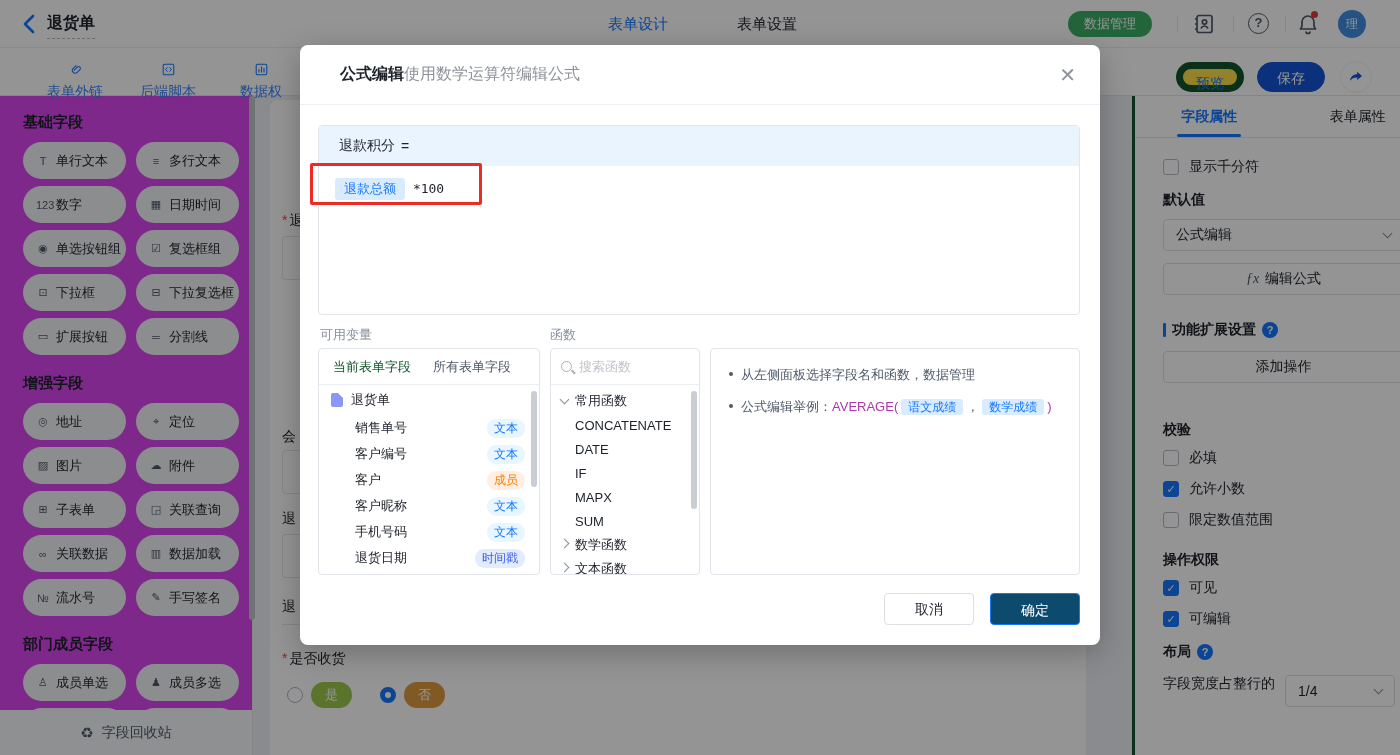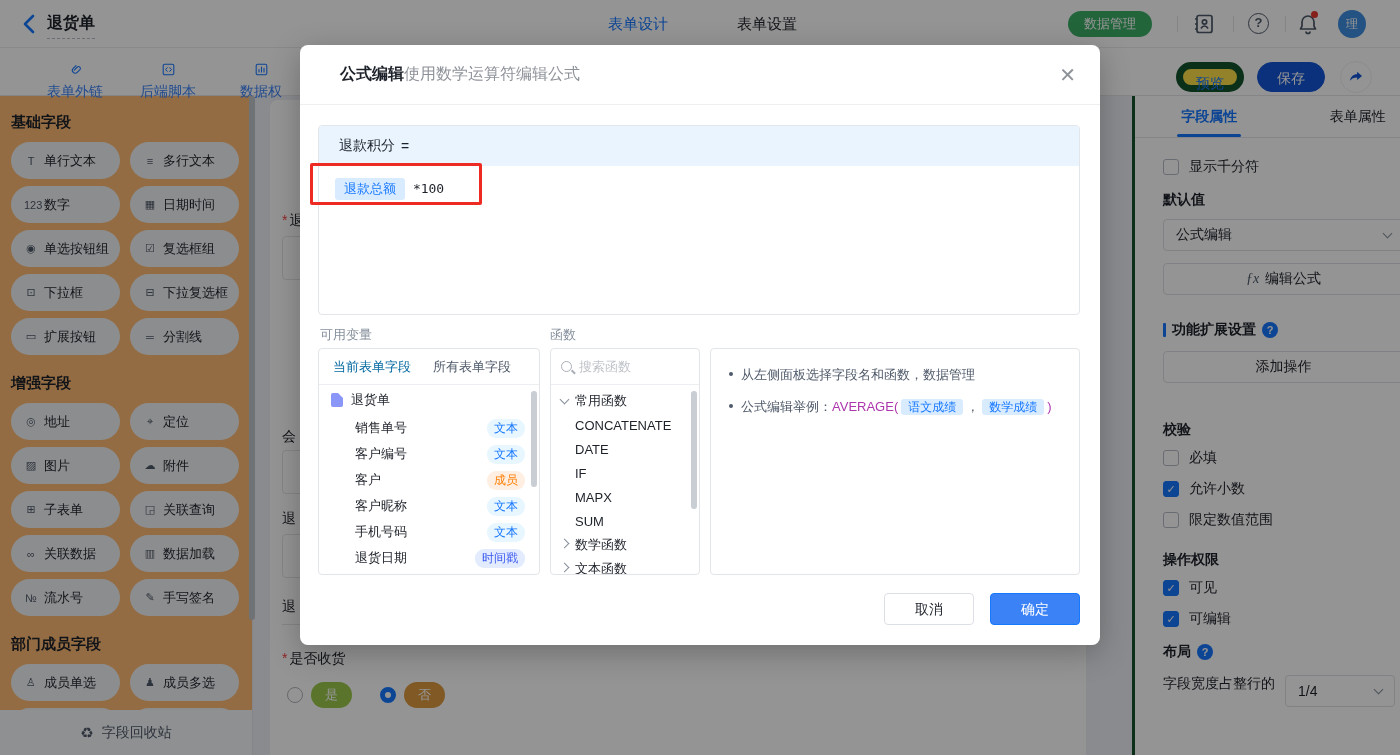--- a/index.html
+++ b/index.html
@@ -30,22 +30,22 @@
   .tlink { position:absolute; top:14px; display:flex; align-items:center; gap:6px;
     color:#3b82f6; font-size:14px; cursor:pointer;flex-direction:column; }
   .pillbtn { position:absolute; top:14px; height:30px; width:68px; border-radius:15px; font-size:14px;
     text-align:center; line-height:28px; cursor:pointer; }
   .prevbtn { left:1176px; border:7px solid #14532d; color:#1677ff; background:#fde047; }
   .savebtn { left:1257px; border:1px solid #1455d6; color:#fff; background:#1455d6; line-height:30px; }
   .sharebtn { position:absolute; left:1340px; top:13px; width:32px; height:32px; border-radius:50%;
     background:#fff; border:1px solid #eef1f6; display:flex; align-items:center; justify-content:center; cursor:pointer; }
 
   
-  .sidebar { position:absolute; left:0; top:96px; width:253px; height:659px; background:#fdba74;
-    border-right:1px solid #e5e6eb; padding:16px 13px 0 11px; overflow:hidden; }
+  .sidebar { position:absolute; left:0; top:96px; width:253px; height:659px; background:#d946ef;
+    border-right:1px solid #e5e6eb; padding:16px 13px 0 23px; overflow:hidden; }
   .sect { font-size:15px; font-weight:700; line-height:20px; margin-bottom:10px; }
   .sect.mt { margin-top:18px; }
   .fgrid { display:grid; grid-template-columns:1fr 1fr; gap:7px 10px; }
   .fbtn { height:37px; background:#f2f3f5; border-radius:19px; display:flex; align-items:center;
     padding-left:13px; gap:6px; cursor:grab; }
   .fic { font-size:11px; color:#4e5969; width:14px; text-align:center; flex:0 0 14px; }
   .flb { font-size:13px; color:#1d2129; white-space:nowrap; }
   .sb-thumb { position:absolute; left:249px; top:96px; width:6px; height:524px; border-radius:3px;
     background:#c2c6cc; z-index:2; }
   .recycle { position:absolute; left:0; top:710px; width:253px; height:45px; background:#f7f8fa;
@@ -121,21 +121,21 @@
   .redbox { position:absolute; left:10px; top:118px; width:172px; height:42px; border:3px solid #ee2b23;
     border-radius:2px; pointer-events:none; z-index:5; }
 
   .panlbl { position:absolute; top:281px; font-size:13px; color:#86909c; }
   .mpanel { position:absolute; top:303px; height:227px; border:1px solid #e2e5ea; border-radius:4px;
     background:#fff; overflow:hidden; }
   .vpanel { left:18px; width:222px; }
   .vtabs { height:36px; border-bottom:1px solid #eceef2; display:flex; align-items:center;
     padding:0 14px; gap:22px; font-size:13px; }
   .vtab { cursor:pointer; color:#4e5969; }
-  .vtab.act { color:#0369a1; }
+  .vtab.act { color:#14532d; }
   .vrow { height:26px; display:flex; align-items:center; font-size:13px; padding:0 12px; }
   .vrow .nm { white-space:nowrap; }
   .vrow.child { padding-left:36px; }
   .vtag { margin-left:auto; margin-right:2px; font-size:12px; padding:1px 7px; border-radius:9px; }
   .tag-text { background:#e8f7ff; color:#1677ff; }
   .tag-member { background:#ffefe3; color:#ff7d00; }
   .tag-timestamp { background:#e3ebff; color:#3a5bf0; }
   .docic { width:12px; height:14px; background:#8a97f8; border-radius:2px; margin-right:8px; position:relative; flex:0 0 12px; }
   .docic::after { content:""; position:absolute; right:0; top:0; border-style:solid; border-width:0 5px 5px 0;
     border-color:transparent #fff transparent transparent; }
@@ -153,21 +153,21 @@
 
   .tips { left:410px; width:370px; padding:16px 18px; font-size:13px; color:#4e5969; line-height:1.5; }
   .tiprow { display:flex; gap:8px; margin-bottom:12px; align-items:flex-start; }
   .dot { flex:0 0 4px; width:4px; height:4px; border-radius:50%; background:#4e5969; margin-top:7px; }
   .purple { color:#ad35ad; }
   .tipchip { background:#d9ecff; color:#1677ff; padding:1px 7px; border-radius:3px; font-size:12px; margin:0 3px; }
 
   .mfoot { position:absolute; right:20px; bottom:20px; display:flex; gap:16px; }
   .btn { height:32px; width:90px; border-radius:4px; font-size:14px; text-align:center; line-height:30px; cursor:pointer; }
   .btn.ghost { border:1px solid #dce0e6; background:#fff; color:#1d2129; }
-  .btn.prim { border:1px solid #1677ff; background:#3b82f6; color:#fff; line-height:32px;font-family:Liberation Mono, monospace; }
+  .btn.prim { border:1px solid #1677ff; background:#0c4a6e; color:#fff; line-height:32px; }
 </style>
 </head>
 <body>
 
 <div class="hdr">
   <svg class="back" viewBox="0 0 24 24">
       <path d="M15 4l-8 8 8 8" stroke="#1677ff" stroke-width="2.6" fill="none" stroke-linecap="round" stroke-linejoin="round"></path>
     </svg>
   <div class="ftitle">退货单</div>
   <div class="navtab act" style="left:608px">表单设计</div>

